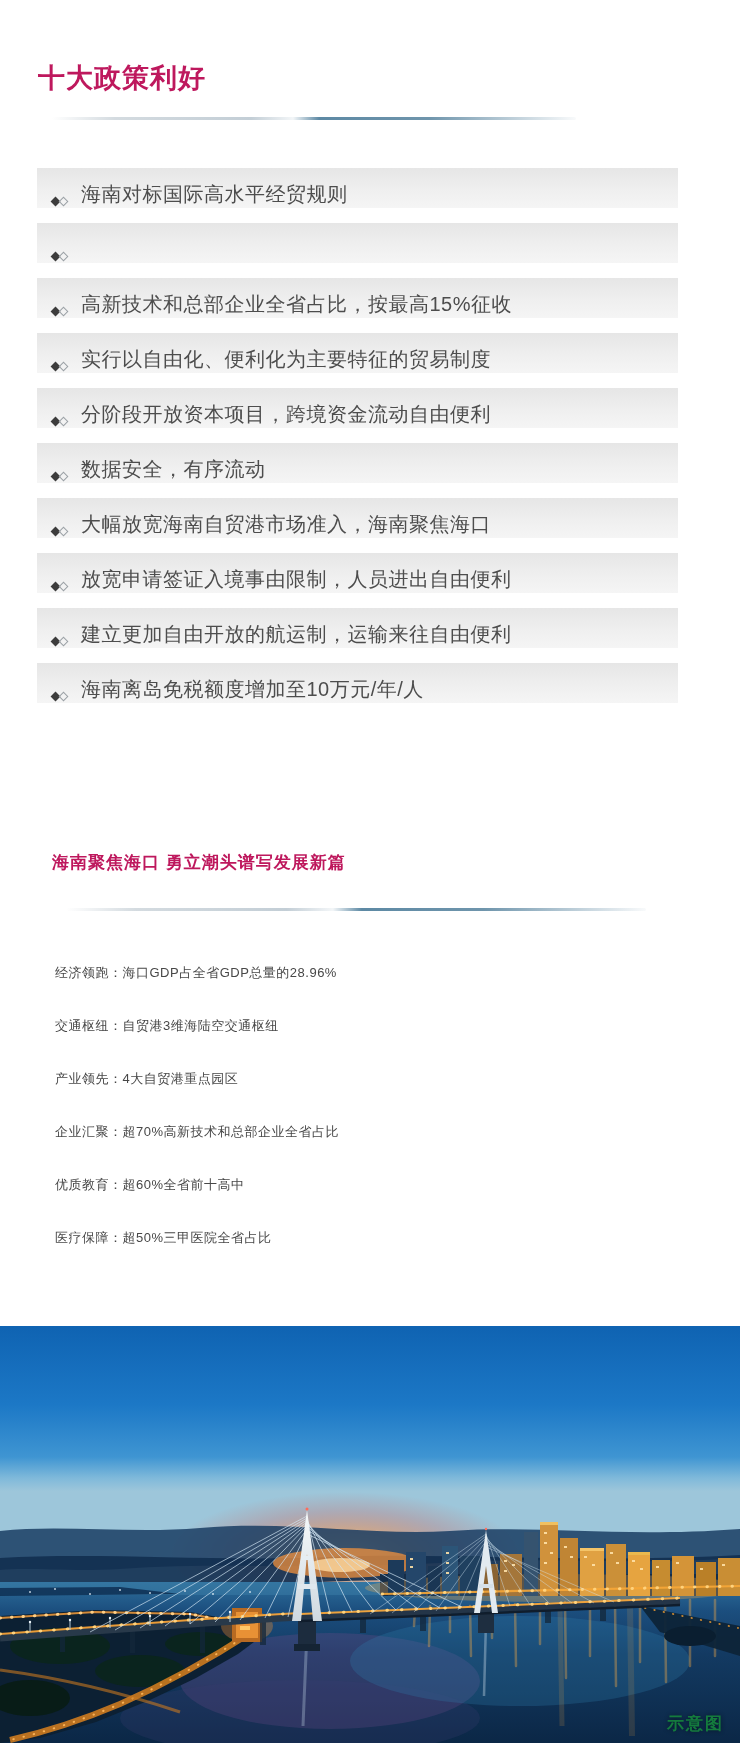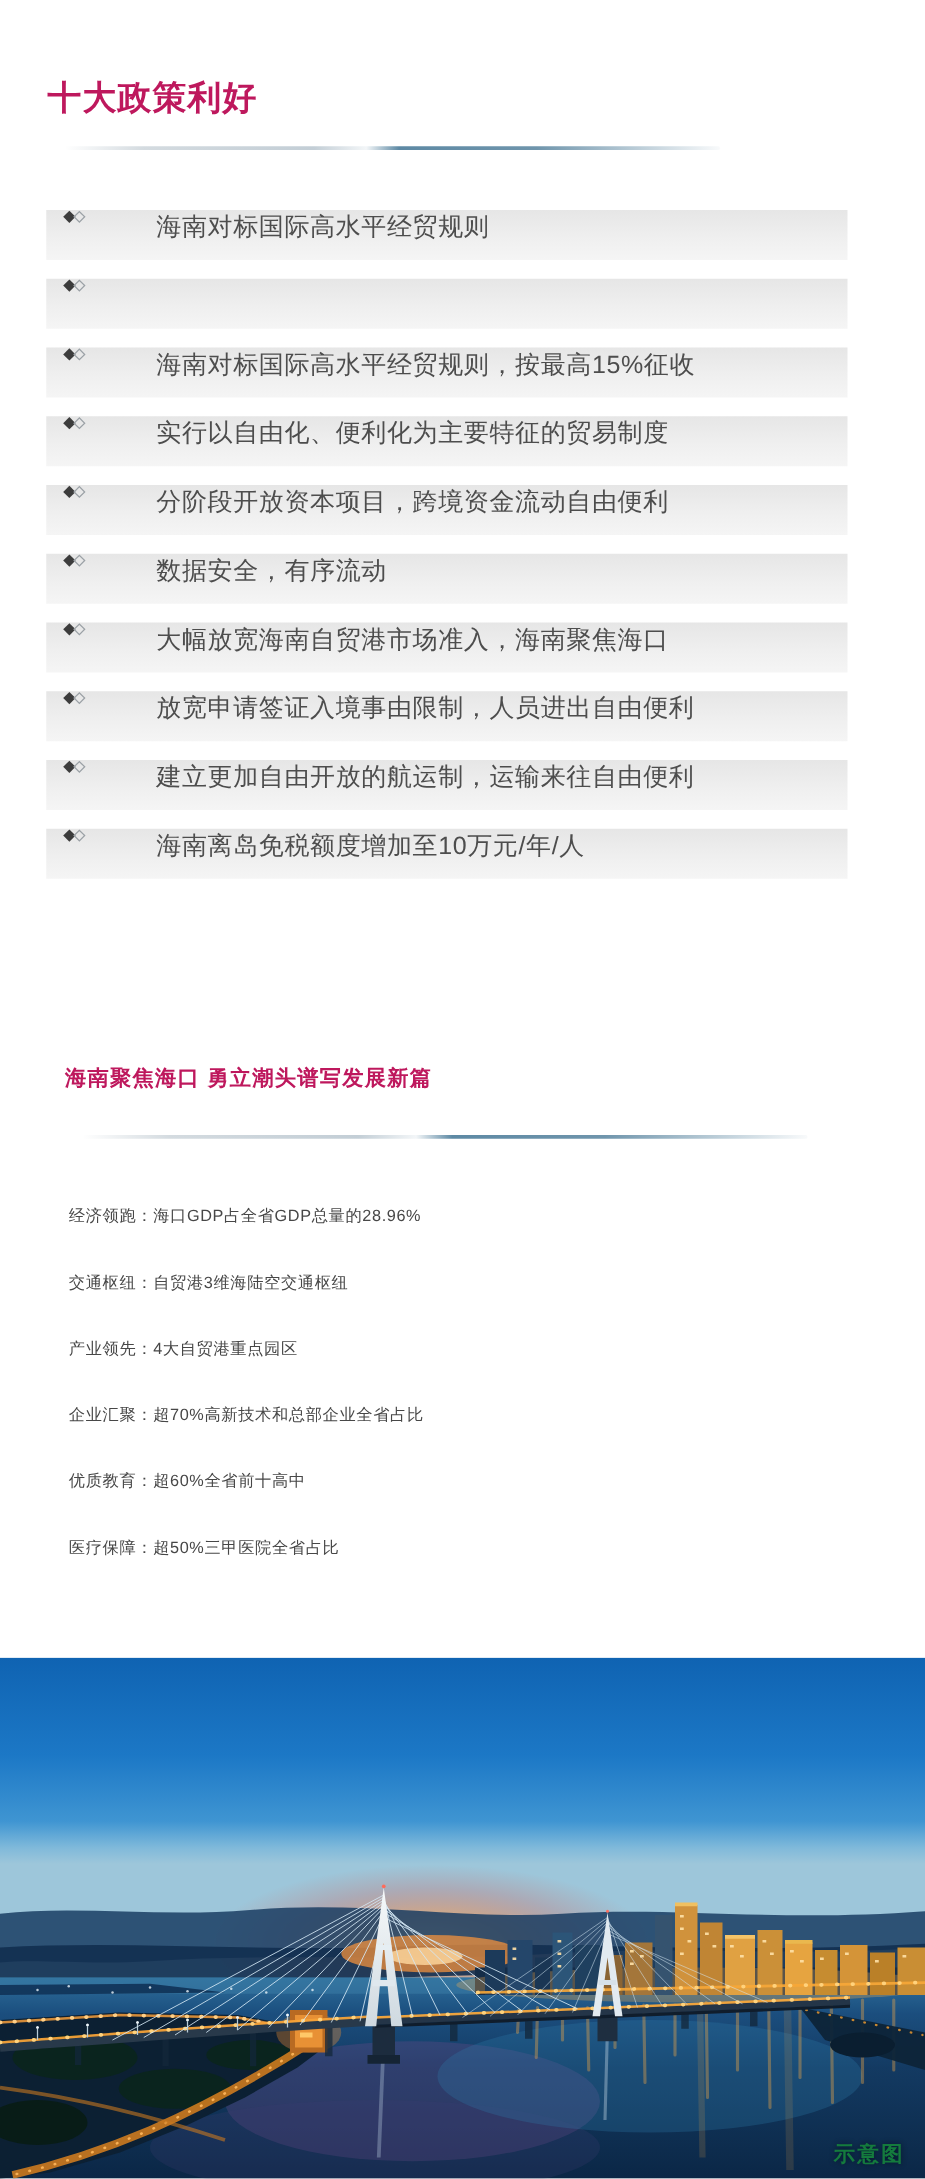--- a/index.html
+++ b/index.html
@@ -31,24 +31,23 @@
   .divider1{left:52px;top:117px;width:524px;}
   .divider2{left:66px;top:908px;width:580px;}
 
   
   .policy-list{
     position:absolute;left:37px;top:168px;width:641px;
     display:flex;flex-direction:column;gap:15px;
     list-style:none;margin:0;padding:0;
   }
   .policy-item{
-    height:40px;display:flex;align-items:flex-start;
+    height:40px;display:flex;align-items:flex-end;
     padding-left:13px;box-sizing:border-box;
     background:linear-gradient(180deg,#e6e6e6 0%,#efefef 55%,#f5f5f5 100%);
-    gap:44px;
   }
   .bullet{width:22px;height:12px;position:relative;margin-right:9px;flex:none;}
   .bullet .d1{
     position:absolute;left:2px;top:2px;width:7px;height:7px;
     background:#3c3c3c;transform:rotate(45deg);
   }
   .bullet .d2{
     position:absolute;left:10px;top:2px;width:7px;height:7px;box-sizing:border-box;
     border:1.5px solid #9ba1a6;transform:rotate(45deg);background:transparent;
   }
@@ -94,21 +93,21 @@
           <span class="d1"></span>
           <span class="d2"></span>
         </span>
       </li>
 
       <li class="policy-item">
         <span class="bullet">
           <span class="d1"></span>
           <span class="d2"></span>
         </span>
-        <span class="policy-text">海南对标国际高水平经贸规则，按最高15%征收</span>
+        <span class="policy-text">高新技术和总部企业全省占比，按最高15%征收</span>
       </li>
 
       <li class="policy-item">
         <span class="bullet">
           <span class="d1"></span>
           <span class="d2"></span>
         </span>
         <span class="policy-text">实行以自由化、便利化为主要特征的贸易制度</span>
       </li>
 

